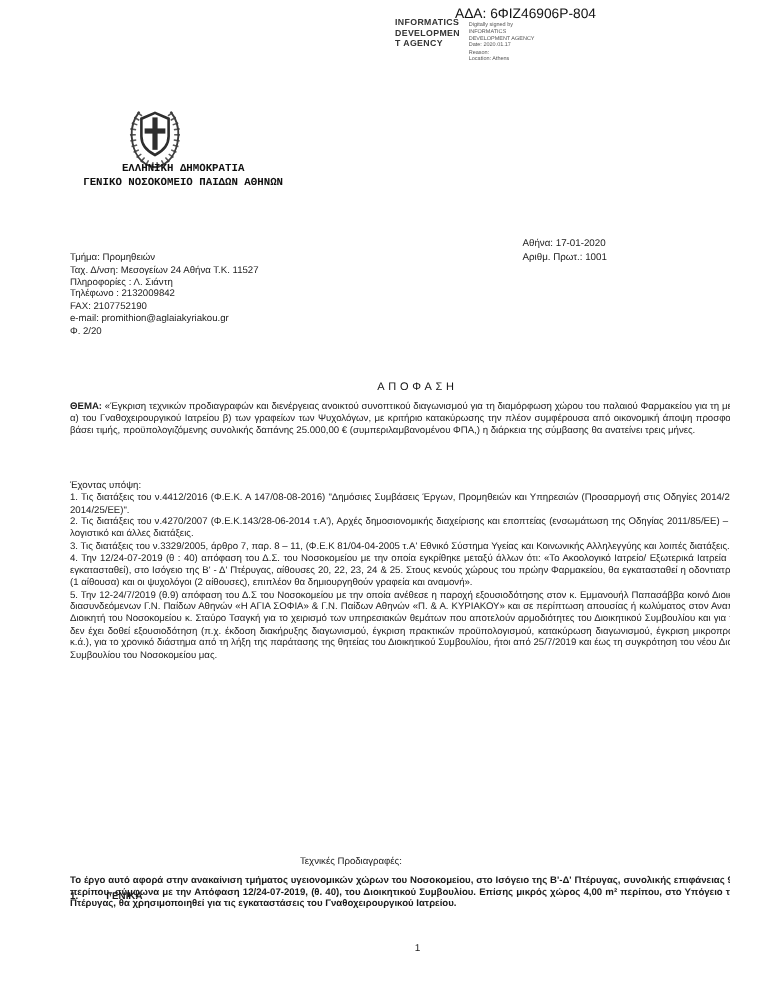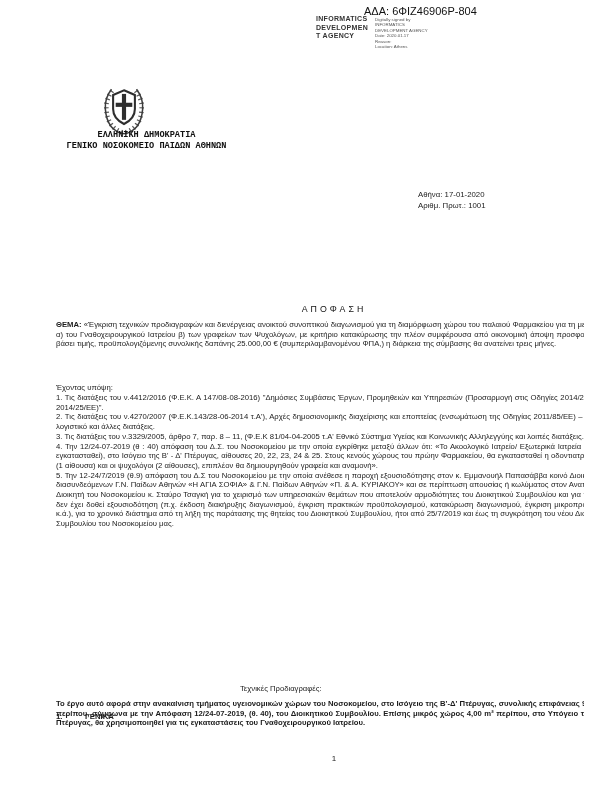--- a/index.html
+++ b/index.html
@@ -69,20 +69,29 @@
   <div class="abs header-block">
     <div>ΕΛΛΗΝΙΚΗ ΔΗΜΟΚΡΑΤΙΑ</div>
     <div>ΓΕΝΙΚΟ ΝΟΣΟΚΟΜΕΙΟ ΠΑΙΔΩΝ ΑΘΗΝΩΝ</div>
   </div>
 
   <div class="abs meta">
     <div>Αθήνα: 17-01-2020</div>
     <div>Αριθμ. Πρωτ.: 1001</div>
   </div>
 
+  <div class="abs contact">
+    <div>Τμήμα: Προμηθειών</div>
+    <div>Ταχ. Δ/νση: Μεσογείων 24 Αθήνα Τ.Κ. 11527</div>
+    <div>Πληροφορίες : Λ. Σιάντη</div>
+    <div>Τηλέφωνο : 2132009842</div>
+    <div>FAX: 2107752190</div>
+    <div>e-mail: promithion@aglaiakyriakou.gr</div>
+    <div>Φ. 2/20</div>
+  </div>
 
   <div class="abs decision-title">ΑΠΟΦΑΣΗ</div>
 
   <div class="abs subject body-text">
     <span class="b">ΘΕΜΑ:</span>
     <span>«Έγκριση τεχνικών προδιαγραφών και διενέργειας ανοικτού συνοπτικού διαγωνισμού για τη διαμόρφωση χώρου του παλαιού Φαρμακείου για τη μεταφορά: α) του Γναθοχειρουργικού Ιατρείου β) των γραφείων των Ψυχολόγων, με κριτήριο κατακύρωσης την πλέον συμφέρουσα από οικονομική άποψη προσφορά μόνο βάσει τιμής, προϋπολογιζόμενης συνολικής δαπάνης 25.000,00 € (συμπεριλαμβανομένου ΦΠΑ,) η διάρκεια της σύμβασης θα ανατείνει τρεις μήνες.</span>
   </div>
 
   <div class="abs having-intro">Έχοντας υπόψη:</div>
 

